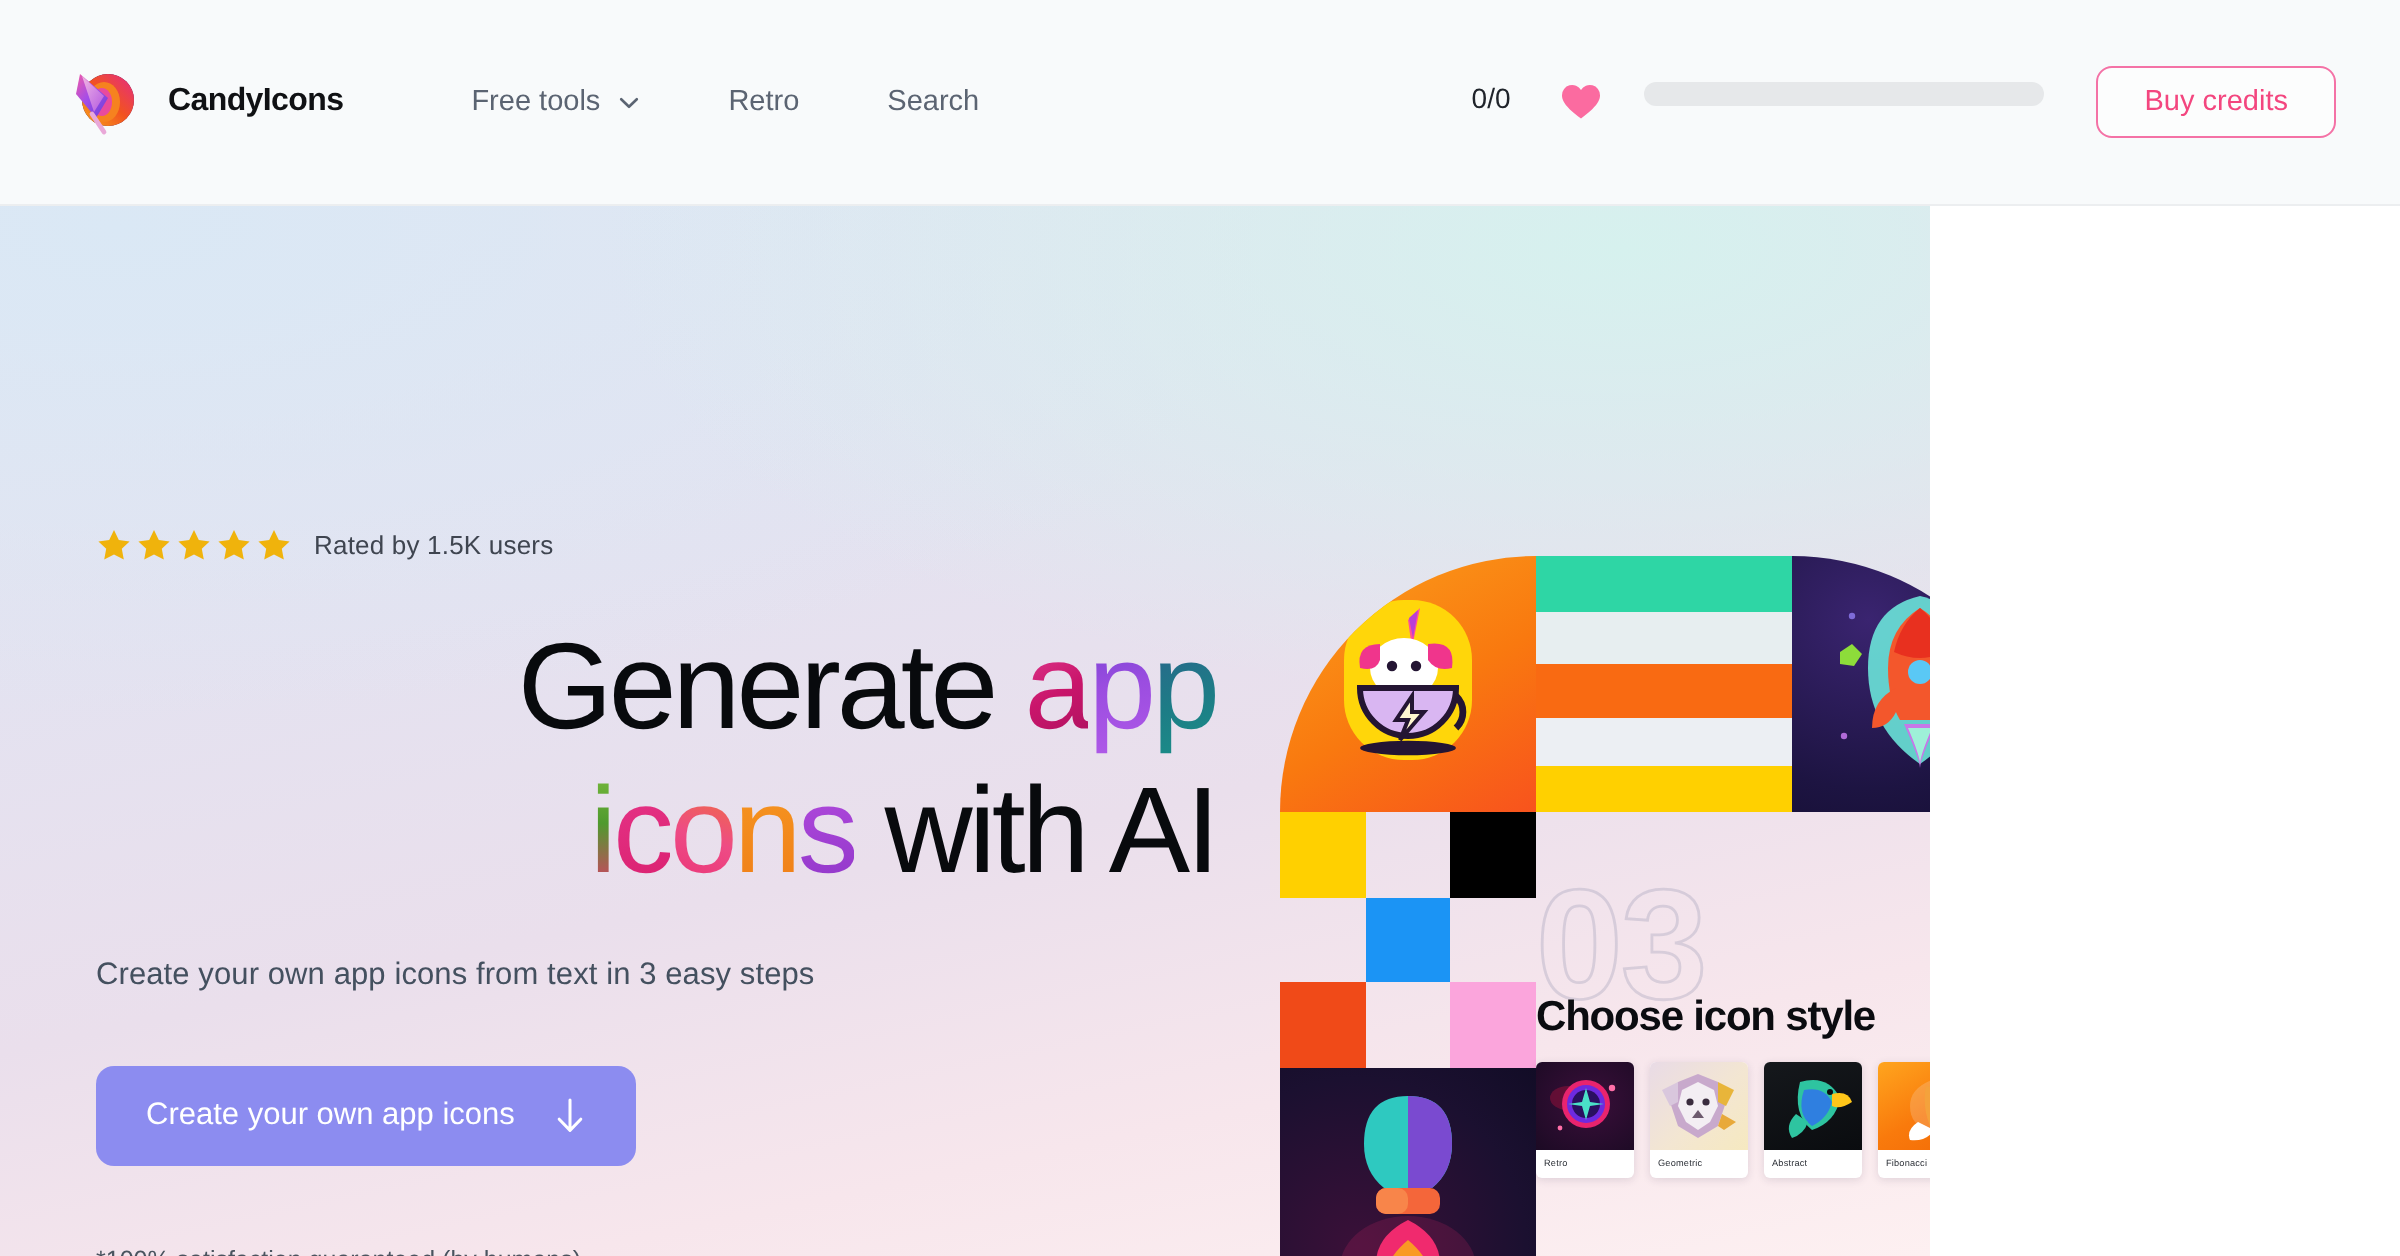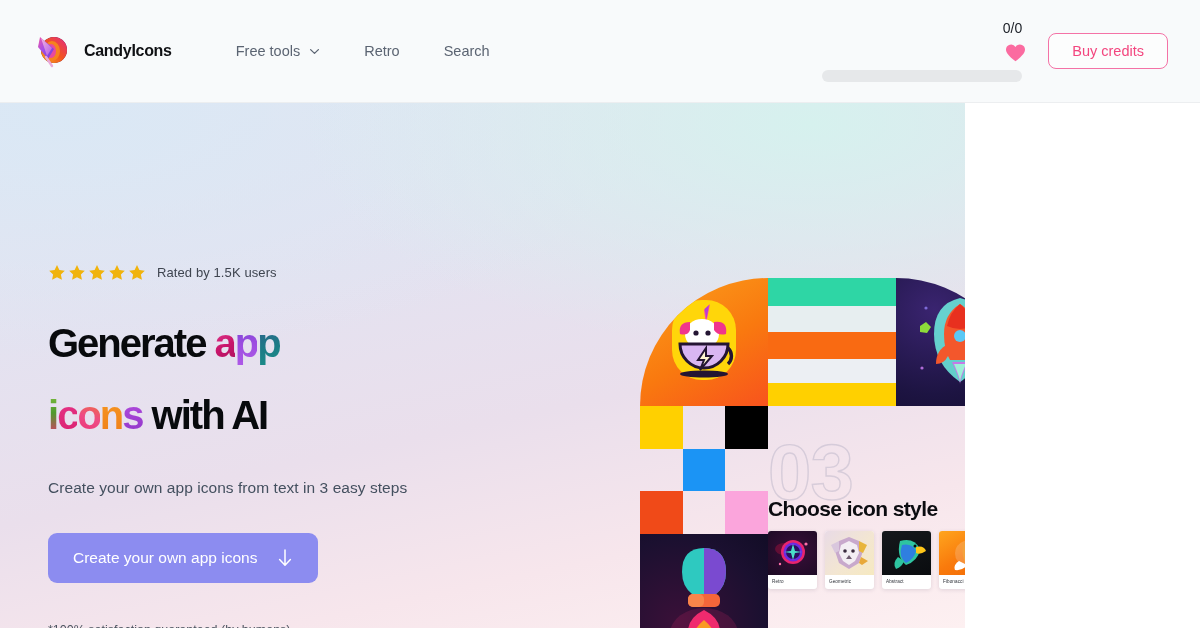--- a/index.html
+++ b/index.html
@@ -28,21 +28,21 @@
   .nav { display: flex; align-items: center; margin-left: 42px; gap: 0; }
   .nav-item {
     font-size: 14.5px; color: #5b6472; padding: 8px 22px;
     display: flex; align-items: center; gap: 9px; cursor: pointer;
     white-space: nowrap;
   }
   .chev { display: block; width: 11px; height: 11px; }
   .header-right {
     margin-left: auto; display: flex; align-items: center; gap: 26px;
   }
-  .credits { display: flex; align-items: flex-end; gap: 7px; flex-direction: column; }
+  .credits { display: flex; align-items: flex-start; gap: 25px; }
   .credits-count { font-size: 14px; color: #20242b; white-space: nowrap; }
   .heart { width: 21px; height: 20px; position: relative; flex: none; margin-right: -4px; z-index: 2;}
   .credit-bar {
     width: 200px; height: 12px; border-radius: 6px; background: #e6e8ea;
   }
   .buy-btn {
     border: 1px solid #f472a6; border-radius: 8px;
     background: #fcfdfd; color: #f3467f;
     font-size: 14.5px; padding: 9px 23px; cursor: pointer;
     font-family: inherit; white-space: nowrap;
@@ -59,22 +59,22 @@
     overflow: hidden;
   }
 
   
   .copy { position: absolute; left: 48px; top: 160px; width: 560px; }
   .rating { display: flex; align-items: center; gap: 11px; height: 18px; }
   .stars { display: flex; gap: 2px; }
   .rating-text { font-size: 13px; color: #3f4550; letter-spacing: .1px; }
   .headline {
     margin-top: 26px;
-    font-size: 40px; line-height: 72px; font-weight: 700;
-    color: #080a0d; letter-spacing: -2px; white-space: nowrap;
+    font-size: 61px; line-height: 72px; font-weight: 400;
+    color: #080a0d; letter-spacing: -2px; white-space: nowrap; text-align: right;
   }
   .g { -webkit-background-clip: text; background-clip: text; color: transparent; }
   .g-a { background-image: linear-gradient(150deg,#e8489b 0%,#c9156b 55%,#a8125d 100%); }
   .g-p1 { background-image: linear-gradient(170deg,#6f3fd0 0%,#9b4de0 50%,#b05ae8 100%); }
   .g-p2 { background-image: linear-gradient(160deg,#2f5e8e 0%,#1d7c86 60%,#1a8f88 100%); }
   .g-i { background-image: linear-gradient(180deg,#7fbf3f 0%,#4f9a2e 45%,#ec2f6e 100%); }
   .g-c { background-image: linear-gradient(165deg,#e8388c 0%,#d91f6e 100%); }
   .g-o { background-image: linear-gradient(200deg,#ef7f1f 0%,#ee4b85 55%,#e92f74 100%); }
   .g-n { background-image: linear-gradient(175deg,#f79a22 0%,#ef7d18 100%); }
   .g-s { background-image: linear-gradient(170deg,#b84de0 0%,#8e36c8 100%); }

